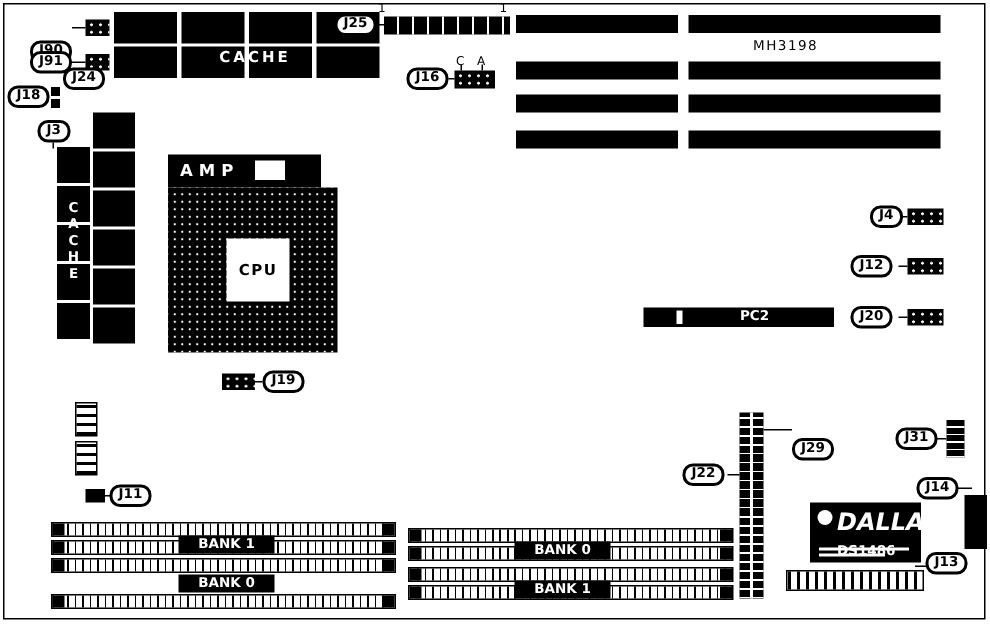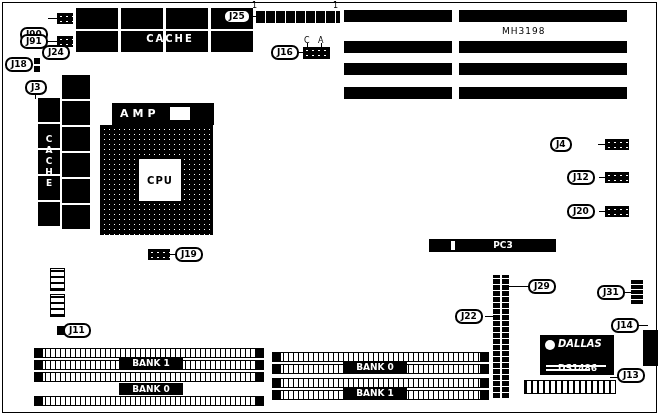--- a/index.html
+++ b/index.html
@@ -102,77 +102,77 @@
   <div class="abs blk" style="left:38px;top:150px;width:22px;height:24px"></div>
   <div class="abs blk" style="left:38px;top:176px;width:22px;height:24px"></div>
   <div class="abs blk" style="left:38px;top:202px;width:22px;height:24px"></div>
   <div class="abs vtext" style="left:43px;top:134px">CACHE</div>
 
   <div class="abs blk" style="left:112px;top:103px;width:102px;height:22px">
     <div class="abs wlabel" style="left:8px;top:4px;font-size:11px;letter-spacing:4px">AMP</div>
     <div class="abs" style="left:58px;top:4px;width:20px;height:13px;background:#fff"></div>
   </div>
 
-  <div class="abs cpudots" style="left:100px;top:125px;width:113px;height:110px">
+  <div class="abs cpudots" style="left:112px;top:125px;width:113px;height:110px">
     <div class="abs" style="left:39px;top:34px;width:42px;height:42px;background:#fff;
          display:flex;align-items:center;justify-content:center;font-size:10px;font-weight:bold;letter-spacing:1px">
       <span>CPU</span>
     </div>
   </div>
 
   <div class="callout" style="left:175px;top:247px">J19</div>
   <div class="lead" style="left:170px;top:254px;width:5px;height:1px"></div>
   <div class="abs pinhdr" style="left:148px;top:249px;width:22px;height:11px"></div>
 
-  <div class="abs blk" style="left:429px;top:239px;width:127px;height:13px">
+  <div class="abs blk" style="left:429px;top:205px;width:127px;height:13px">
     <div class="abs" style="left:22px;top:2px;width:4px;height:9px;background:#fff"></div>
-    <div class="pcilab" style="left:52px;top:1px;width:44px">PC3</div>
+    <div class="pcilab" style="left:52px;top:1px;width:44px">PC2</div>
   </div>
 
-  <div class="callout" style="left:550px;top:137px">J4</div>
+  <div class="callout" style="left:580px;top:137px">J4</div>
   <div class="lead" style="left:598px;top:144px;width:7px;height:1px"></div>
   <div class="abs pinhdr" style="left:605px;top:139px;width:24px;height:11px"></div>
 
   <div class="callout" style="left:567px;top:170px">J12</div>
   <div class="lead" style="left:599px;top:177px;width:6px;height:1px"></div>
   <div class="abs pinhdr" style="left:605px;top:172px;width:24px;height:11px"></div>
 
   <div class="callout" style="left:567px;top:204px">J20</div>
   <div class="lead" style="left:599px;top:211px;width:6px;height:1px"></div>
   <div class="abs pinhdr" style="left:605px;top:206px;width:24px;height:11px"></div>
 
   <div class="abs pinstrip" style="left:493px;top:275px;width:16px;height:124px"></div>
-  <div class="callout" style="left:528px;top:279px">J29</div>
+  <div class="callout" style="left:528px;top:292px">J29</div>
   <div class="lead" style="left:509px;top:286px;width:19px;height:1px"></div>
   <div class="callout" style="left:455px;top:309px">J22</div>
   <div class="lead" style="left:485px;top:316px;width:8px;height:1px"></div>
 
   <div class="callout" style="left:597px;top:285px">J31</div>
   <div class="lead" style="left:623px;top:292px;width:8px;height:1px"></div>
   <div class="abs pincol" style="left:631px;top:280px;width:12px;height:25px"></div>
 
   <div class="callout" style="left:611px;top:318px">J14</div>
   <div class="lead" style="left:638px;top:325px;width:10px;height:1px"></div>
   <div class="abs blk" style="left:643px;top:330px;width:15px;height:36px"></div>
 
   <div class="abs blk" style="left:540px;top:335px;width:74px;height:40px">
     <div class="abs" style="left:5px;top:5px;width:10px;height:10px;border-radius:50%;background:#fff"></div>
-    <div class="abs wlabel" style="left:18px;top:3px;font-size:10px;font-style:italic">DALLAS</div>
+    <div class="abs wlabel" style="left:18px;top:3px;font-size:16px;font-style:italic">DALLAS</div>
     <div class="abs wlabel" style="left:18px;top:28px;font-size:9px">DS1486</div>
     <div class="tinymark" style="left:6px;top:30px;width:60px;height:2px"></div>
     <div class="tinymark" style="left:6px;top:34px;width:44px;height:2px"></div>
   </div>
 
   <div class="callout" style="left:617px;top:368px">J13</div>
   <div class="lead" style="left:610px;top:377px;width:8px;height:1px"></div>
   <div class="abs hticks" style="left:524px;top:380px;width:92px;height:14px"></div>
 
   <div class="abs vticks" style="left:50px;top:268px;width:15px;height:23px"></div>
   <div class="abs vticks" style="left:50px;top:294px;width:15px;height:23px"></div>
-  <div class="callout" style="left:63px;top:323px">J11</div>
+  <div class="callout" style="left:73px;top:323px">J11</div>
   <div class="lead" style="left:70px;top:330px;width:4px;height:1px"></div>
   <div class="abs blk" style="left:57px;top:326px;width:13px;height:9px"></div>
 
   <div class="abs simm" style="left:34px;top:348px;width:230px;height:10px"></div>
   <div class="abs simm" style="left:34px;top:360px;width:230px;height:10px"></div>
   <div class="abs simm" style="left:34px;top:372px;width:230px;height:10px"></div>
   <div class="abs simm" style="left:34px;top:396px;width:230px;height:10px"></div>
   <div class="banklab" style="left:119px;top:357px;width:64px;height:12px">BANK 1</div>
   <div class="banklab" style="left:119px;top:383px;width:64px;height:12px">BANK 0</div>
 

